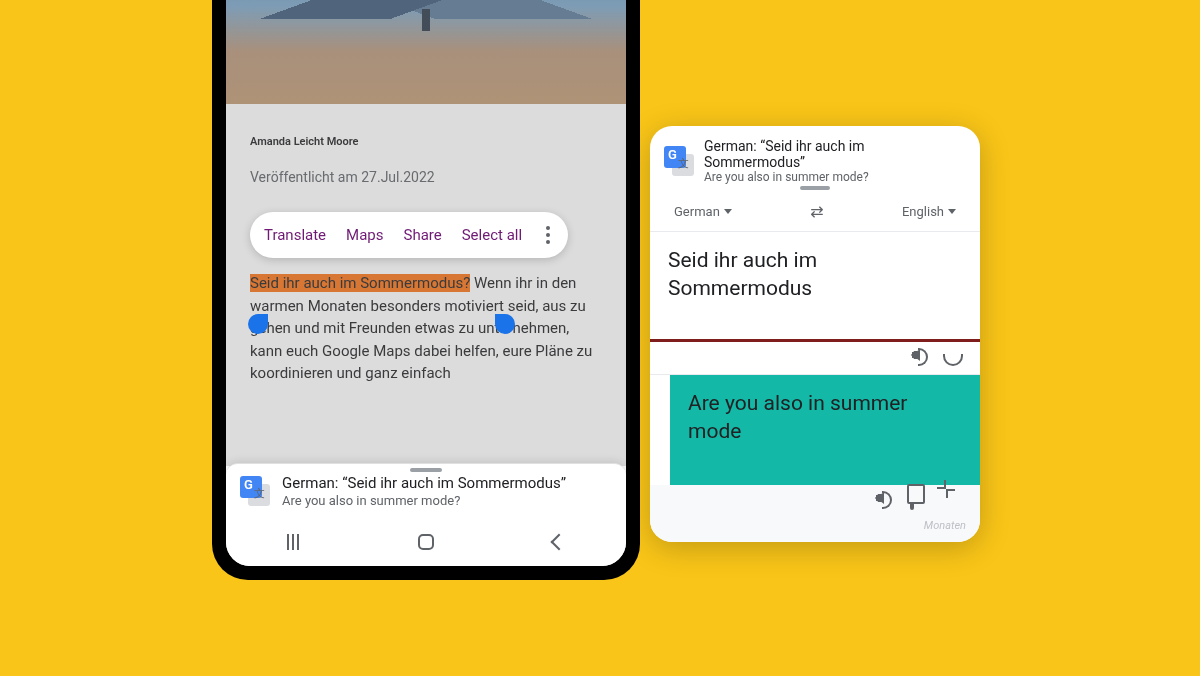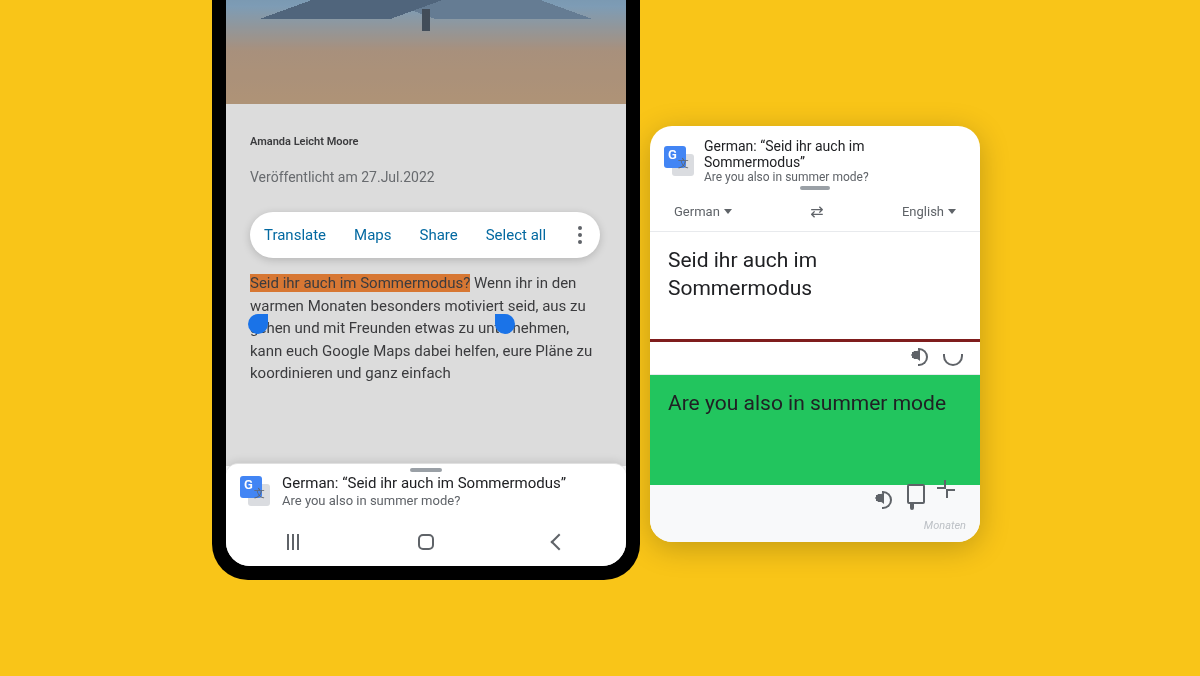--- a/index.html
+++ b/index.html
@@ -79,23 +79,23 @@
 
   
   .sel-toolbar {
     margin-top: 24px;
     background: #fff;
     border-radius: 28px;
     box-shadow: 0 2px 8px rgba(0,0,0,0.18);
     padding: 12px 14px;
     display: flex;
     align-items: center;
-    gap: 28px;
+    gap: 20px;
     font-size: 15px;
-    color: #0369a1;
+    color: #701a75;
     width: fit-content;
     position: relative;
     z-index: 3;
   }
   .sel-toolbar .dots {
     display: flex;
     flex-direction: column;
     gap: 3px;
     padding: 0 4px;
   }
@@ -217,21 +217,21 @@
 
   .tp-src, .tp-dst {
     padding: 14px 18px 8px;
     font-size: 21px;
     color: #202124;
     line-height: 1.35;
     min-height: 110px;
     position: relative;
   }
   .tp-src { background:#fff; border-bottom:3px solid #7f1d1d;}
-  .tp-dst { background:#22c55e; }
+  .tp-dst { background:#14b8a6;margin-left:20px; }
   .tp-actions {
     display:flex;
     justify-content:flex-end;
     gap: 18px;
     padding: 4px 16px 10px;
     color:#5f6368;
   }
   .tp-actions.src { background:#fff; border-bottom:1px solid #e8eaed;}
   .tp-actions.dst { background:#f8f9fa; }
   .feedback {

